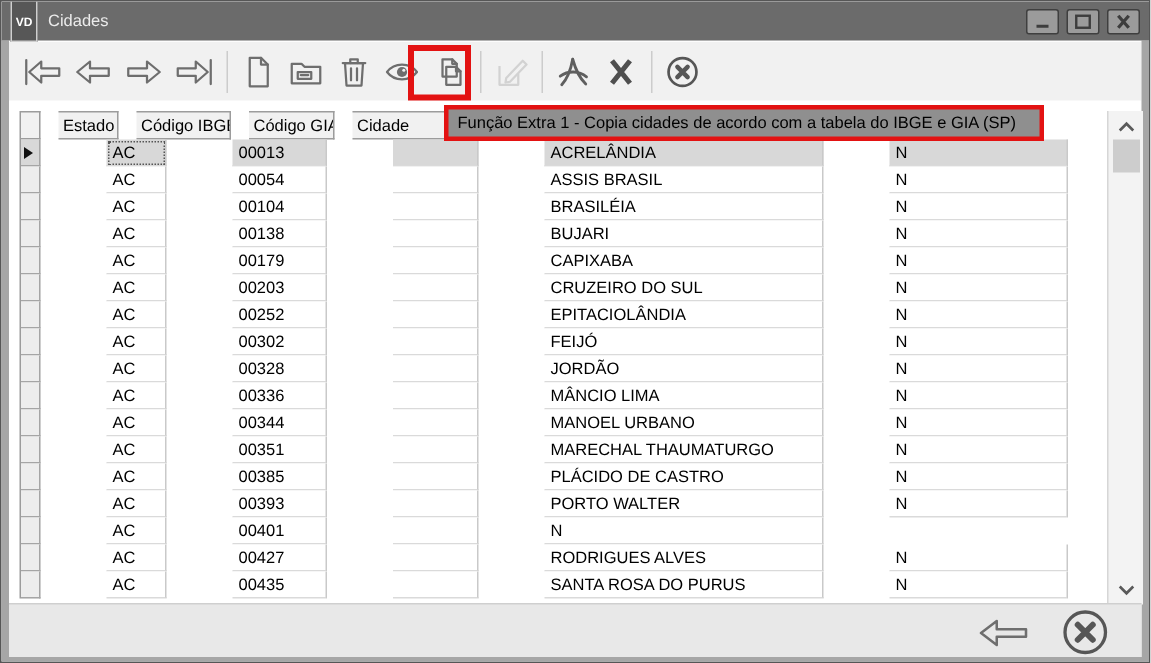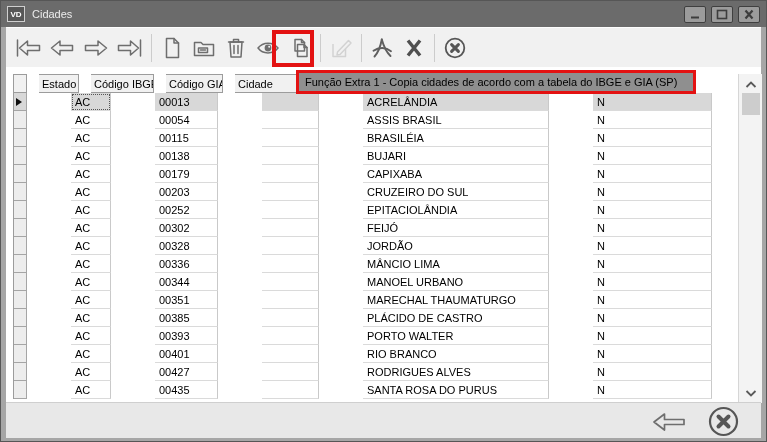--- a/index.html
+++ b/index.html
@@ -15,21 +15,21 @@
   .frame-left, .frame-right { position:absolute; top:26px; bottom:0; width:5px; background:#a6a6a6; z-index:3; }
   .frame-left { left:0; } .frame-right { right:0; }
   .frame-bottom { position:absolute; left:0; right:0; bottom:0; height:3px; background:#a6a6a6; z-index:3; }
 
   
   .titlebar {
     position:absolute; top:0; left:0; right:0; height:26px;
     background:#6b6b6b; display:flex; align-items:center; padding:0 6px; z-index:5;
   }
   .app-badge {
-    width:18px; height:16px; background:#575757; border:1px solid #cfcfcf;
+    width:18px; height:28px; background:#575757; border:1px solid #cfcfcf;
     color:#fff; font-size:8px; font-weight:bold; display:flex; align-items:center;
     justify-content:center; margin-right:7px; letter-spacing:0;
   }
   .title-text { color:#ececec; font-size:11px; }
   .win-controls { margin-left:auto; display:flex; gap:5px; }
   .win-btn {
     width:22px; height:17px; background:#9b9b9b; border:1px solid #3f3f3f;
     border-radius:2px; display:flex; align-items:center; justify-content:center; cursor:default;
   }
   .win-btn svg { display:block; }
@@ -247,21 +247,21 @@
       <div class="cell indicator"></div>
       <div class="cell estado">AC</div>
       <div class="cell">00054</div>
       <div class="cell"></div>
       <div class="cell">ASSIS BRASIL</div>
       <div class="cell">N</div>
     </div>
           <div class="grid-row">
       <div class="cell indicator"></div>
       <div class="cell estado">AC</div>
-      <div class="cell">00115</div>
+      <div class="cell">00104</div>
       <div class="cell"></div>
       <div class="cell">BRASILÉIA</div>
       <div class="cell">N</div>
     </div>
           <div class="grid-row">
       <div class="cell indicator"></div>
       <div class="cell estado">AC</div>
       <div class="cell">00138</div>
       <div class="cell"></div>
       <div class="cell">BUJARI</div>
@@ -345,21 +345,20 @@
       <div class="cell">00393</div>
       <div class="cell"></div>
       <div class="cell">PORTO WALTER</div>
       <div class="cell">N</div>
     </div>
           <div class="grid-row">
       <div class="cell indicator"></div>
       <div class="cell estado">AC</div>
       <div class="cell">00401</div>
       <div class="cell"></div>
-      <div class="cell">RIO BRANCO</div>
       <div class="cell">N</div>
     </div>
           <div class="grid-row">
       <div class="cell indicator"></div>
       <div class="cell estado">AC</div>
       <div class="cell">00427</div>
       <div class="cell"></div>
       <div class="cell">RODRIGUES ALVES</div>
       <div class="cell">N</div>
     </div>

